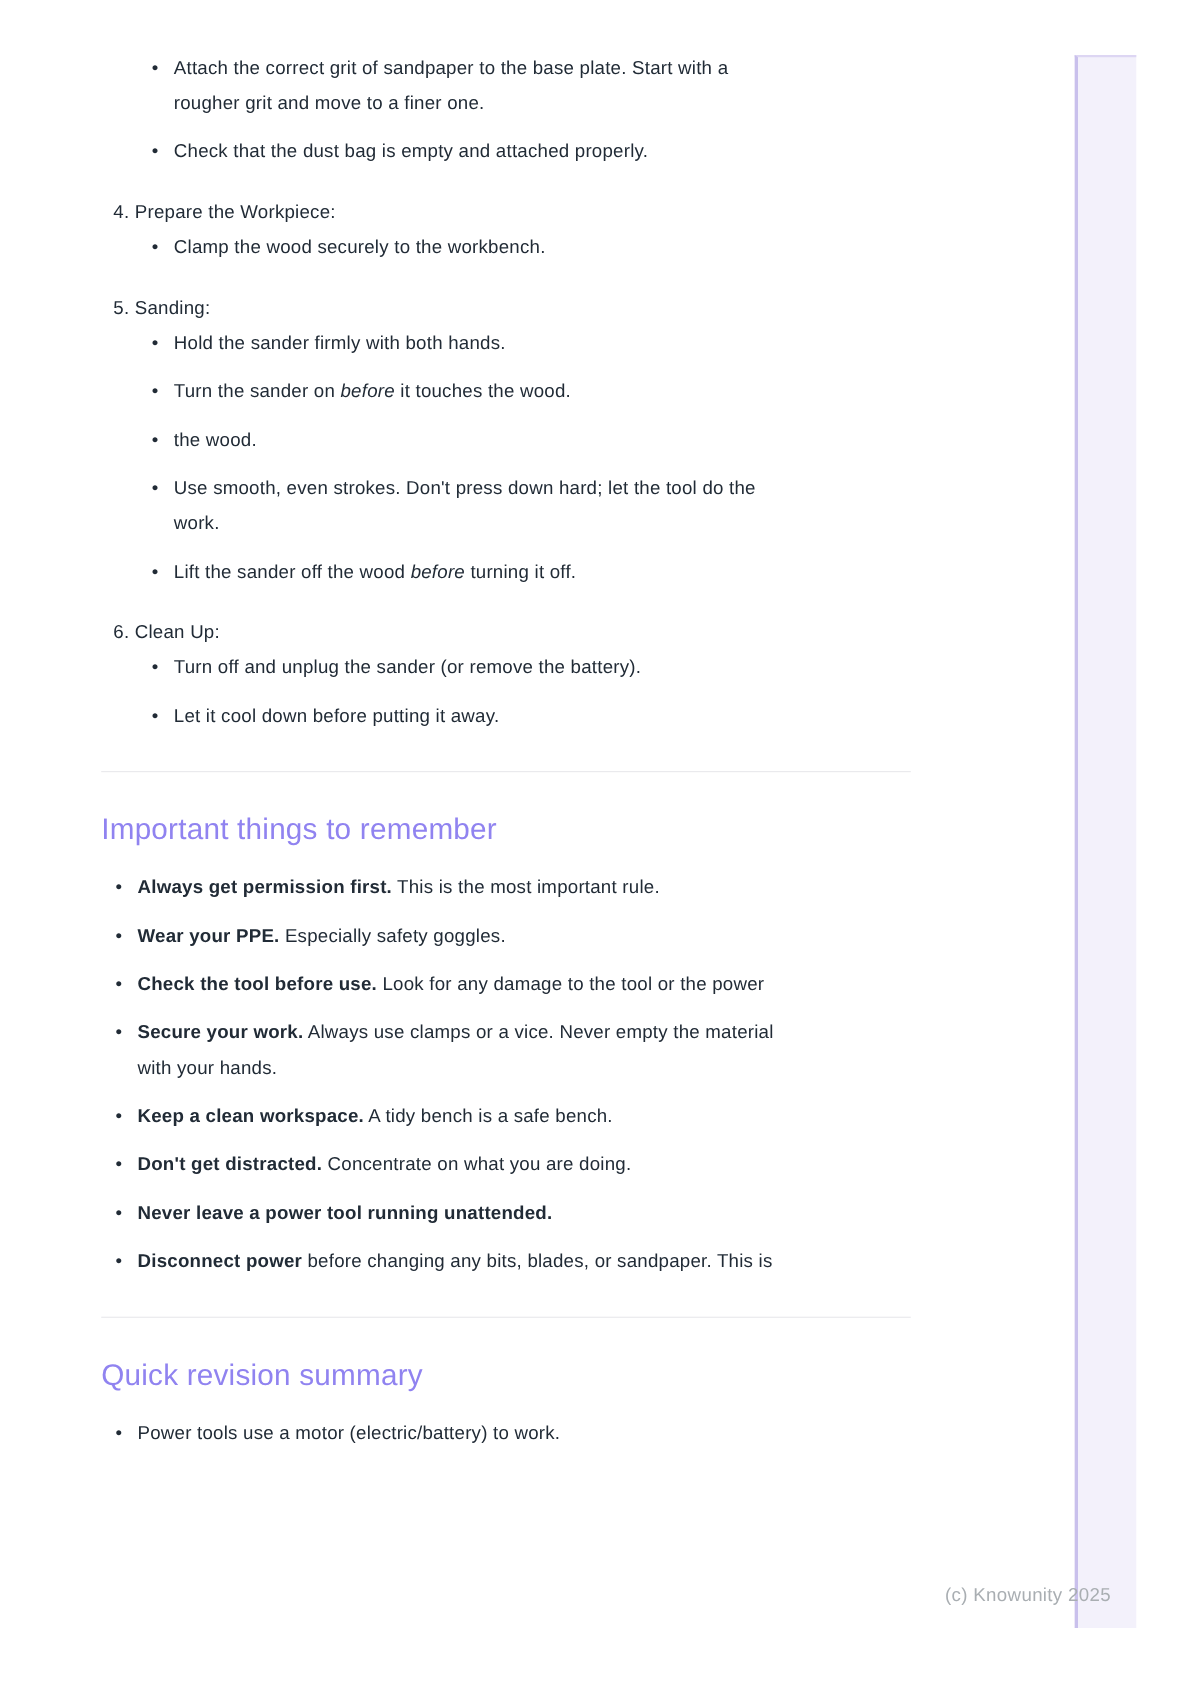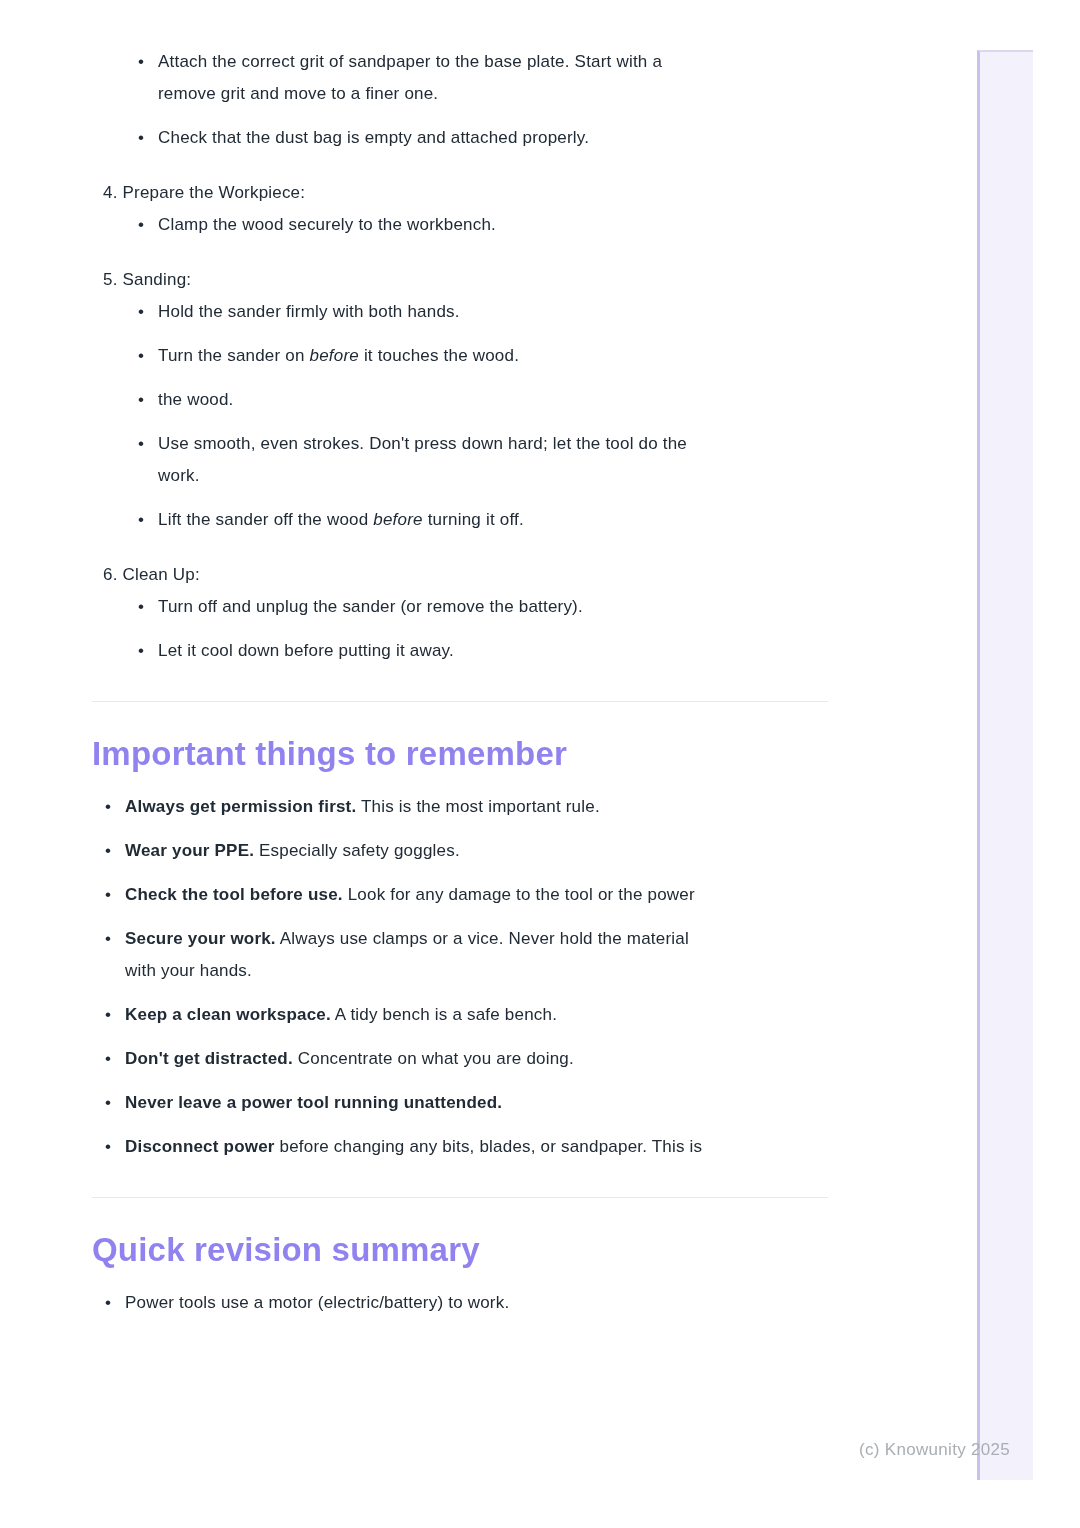--- a/index.html
+++ b/index.html
@@ -28,21 +28,21 @@
   .item::before{
     content:"\2022";
     position:absolute;top:0;line-height:32px;font-size:17px;color:var(--text);
   }
   .list-sub .item::before{left:46px;}
   .list-main .item::before{left:13px;}
   .step{padding-left:11px;line-height:32px;margin-top:11px;white-space:nowrap;}
   .step b{font-weight:normal;}
   .divider{border:none;border-top:1px solid var(--divider);margin:22px 0 35px 0;width:100%;}
   h2.section-h{
-    font-size:33px;line-height:34px;font-weight:bold;color:var(--accent);
+    font-size:27px;line-height:34px;font-weight:normal;color:var(--accent);
     margin:0 0 20px 0;letter-spacing:0.2px;
   }
   .edge-strip{
     position:absolute;left:977px;top:50px;width:53px;height:1428px;
     background:var(--strip-bg);
     border-left:3px solid var(--strip-border);
     border-top:2px solid var(--strip-border-top);
     z-index:1;
   }
   .copyright{
@@ -52,21 +52,21 @@
   i{font-style:italic;}
 </style>
 </head>
 <body>
 
 <div>
   <div class="content">
       <div class="list-sub">
         <div class="item">
           <div class="line"><span>Attach the correct grit of sandpaper to the base plate. Start with a</span></div>
-          <div class="line"><span>remove grit and move to a finer one.</span></div>
+          <div class="line"><span>rougher grit and move to a finer one.</span></div>
         </div>
         <div class="item">
           <div class="line"><span>Check that the dust bag is empty and attached properly.</span></div>
         </div>
       </div>
       <div class="step"><span>4. </span><b>Prepare the Workpiece</b><span>:</span></div>
       <div class="list-sub">
         <div class="item">
           <div class="line"><span>Clamp the wood securely to the workbench.</span></div>
         </div>
@@ -105,21 +105,21 @@
         <div class="item">
           <div class="line"><b>Always get permission first.</b><span> This is the most important rule.</span></div>
         </div>
         <div class="item">
           <div class="line"><b>Wear your PPE.</b><span> Especially safety goggles.</span></div>
         </div>
         <div class="item">
           <div class="line"><b>Check the tool before use.</b><span> Look for any damage to the tool or the power</span></div>
         </div>
         <div class="item">
-          <div class="line"><b>Secure your work.</b><span> Always use clamps or a vice. Never hold the material</span></div>
+          <div class="line"><b>Secure your work.</b><span> Always use clamps or a vice. Never empty the material</span></div>
           <div class="line"><span>with your hands.</span></div>
         </div>
         <div class="item">
           <div class="line"><b>Keep a clean workspace.</b><span> A tidy bench is a safe bench.</span></div>
         </div>
         <div class="item">
           <div class="line"><b>Don't get distracted.</b><span> Concentrate on what you are doing.</span></div>
         </div>
         <div class="item">
           <div class="line"><b>Never leave a power tool running unattended.</b></div>

